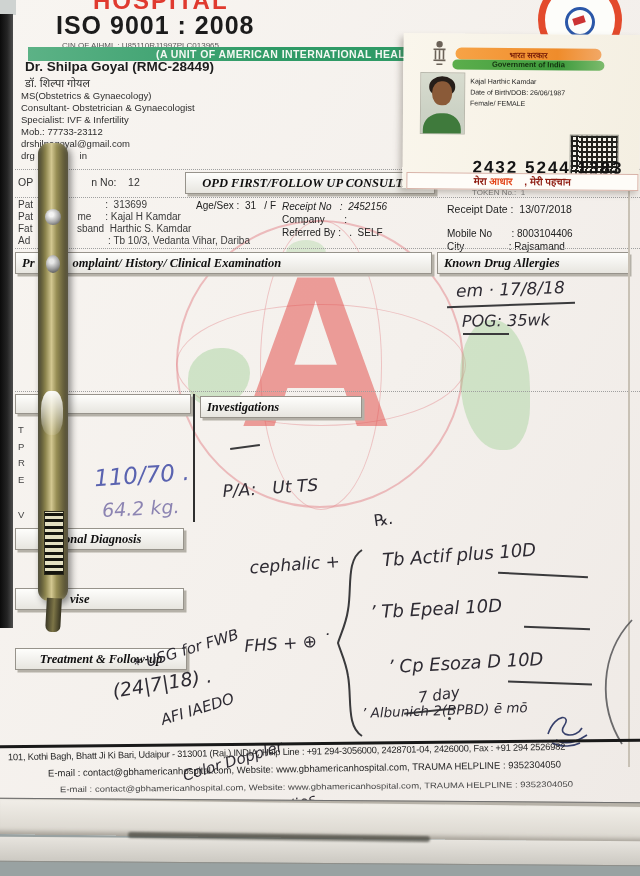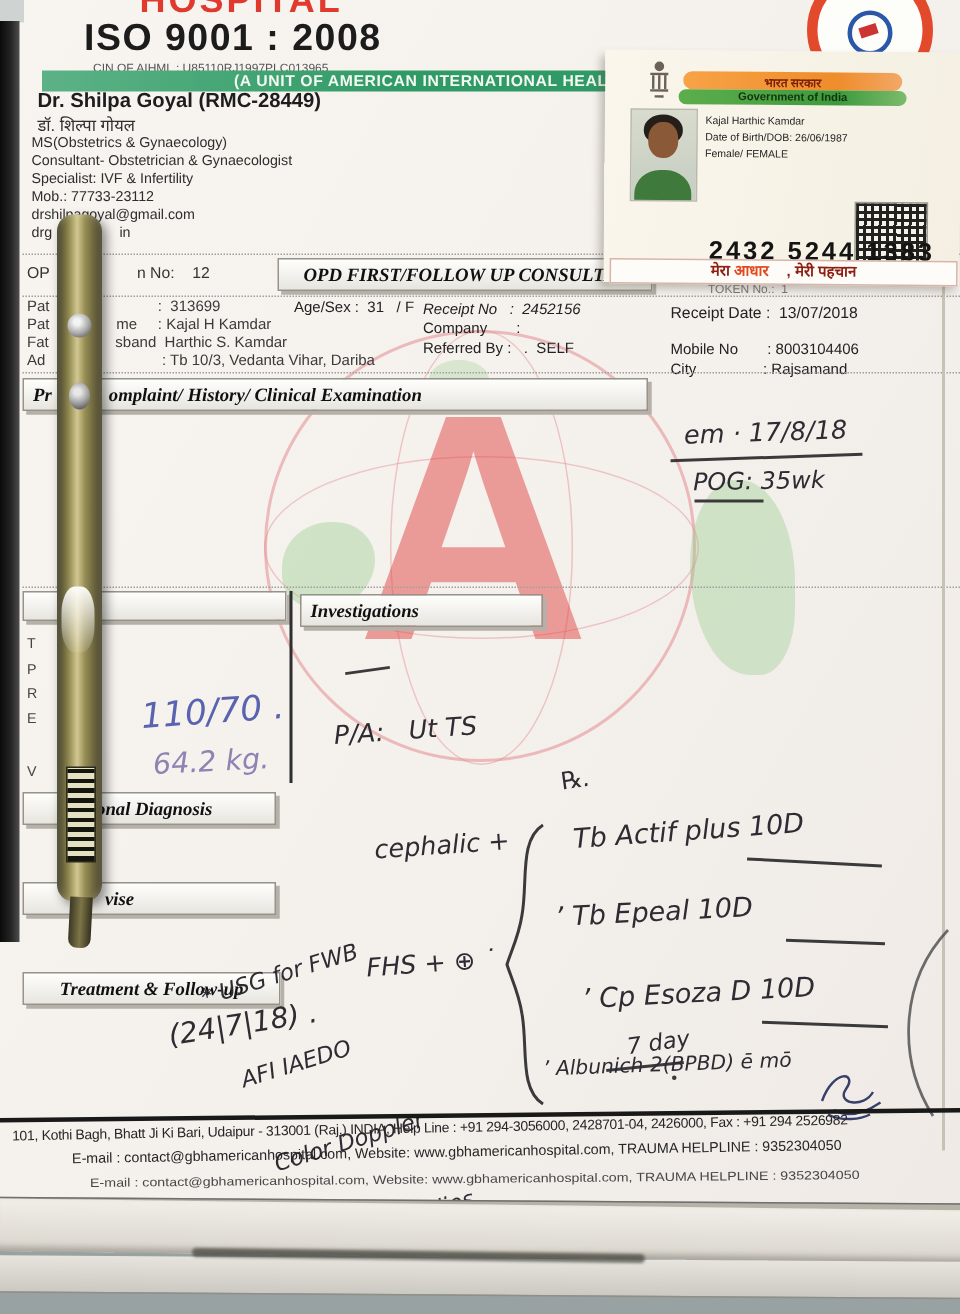--- a/index.html
+++ b/index.html
@@ -129,20 +129,21 @@
   <div class="abs pre" style="left:196px;top:200px;font-size:10px;color:#222;z-index:2;">Age/Sex :  31   / F</div>
   <div class="abs pre" style="left:282px;top:201px;font-size:10px;color:#222;z-index:2;font-style:italic;">Receipt No   :  2452156</div>
   <div class="abs pre" style="left:282px;top:214px;font-size:10px;color:#222;z-index:2;">Company       :</div>
   <div class="abs pre" style="left:282px;top:227px;font-size:10px;color:#222;z-index:2;">Referred By :   .  SELF</div>
   <div class="abs pre" style="left:447px;top:203px;font-size:10.5px;color:#222;z-index:2;">Receipt Date :  13/07/2018</div>
   <div class="abs pre" style="left:447px;top:228px;font-size:10px;color:#222;z-index:2;">Mobile No       : 8003104406</div>
   <div class="abs pre" style="left:447px;top:241px;font-size:10px;color:#222;z-index:2;">City                : Rajsamand</div>
   <div class="abs dot" style="left:15px;top:248px;width:625px;"></div>
 
   <div class="abs secbox" style="left:15px;top:252px;width:403px;"><span>Pr</span><span style="padding-left:38px;">omplaint/ History/ Clinical Examination</span></div>
+  <div class="abs secbox" style="left:437px;top:252px;width:178px;">Known Drug Allergies</div>
 
   <div class="abs hand" style="left:456px;top:279px;font-size:17px;transform:rotate(-2deg);">em · 17/8/18</div>
   <div class="pen-line" style="left:447px;top:304px;width:128px;transform:rotate(-2deg);"></div>
   <div class="abs hand" style="left:462px;top:311px;font-size:16px;transform:rotate(-1deg);">POG: 35wk</div>
   <div class="pen-line" style="left:463px;top:333px;width:46px;"></div>
 
   <div class="abs dot" style="left:15px;top:391px;width:625px;"></div>
   <div class="abs secbox" style="left:15px;top:394px;width:162px;height:13px;"></div>
   <div class="abs vline" style="left:193px;top:394px;height:128px;"></div>
   <div class="abs secbox" style="left:200px;top:396px;width:148px;">Investigations</div>

